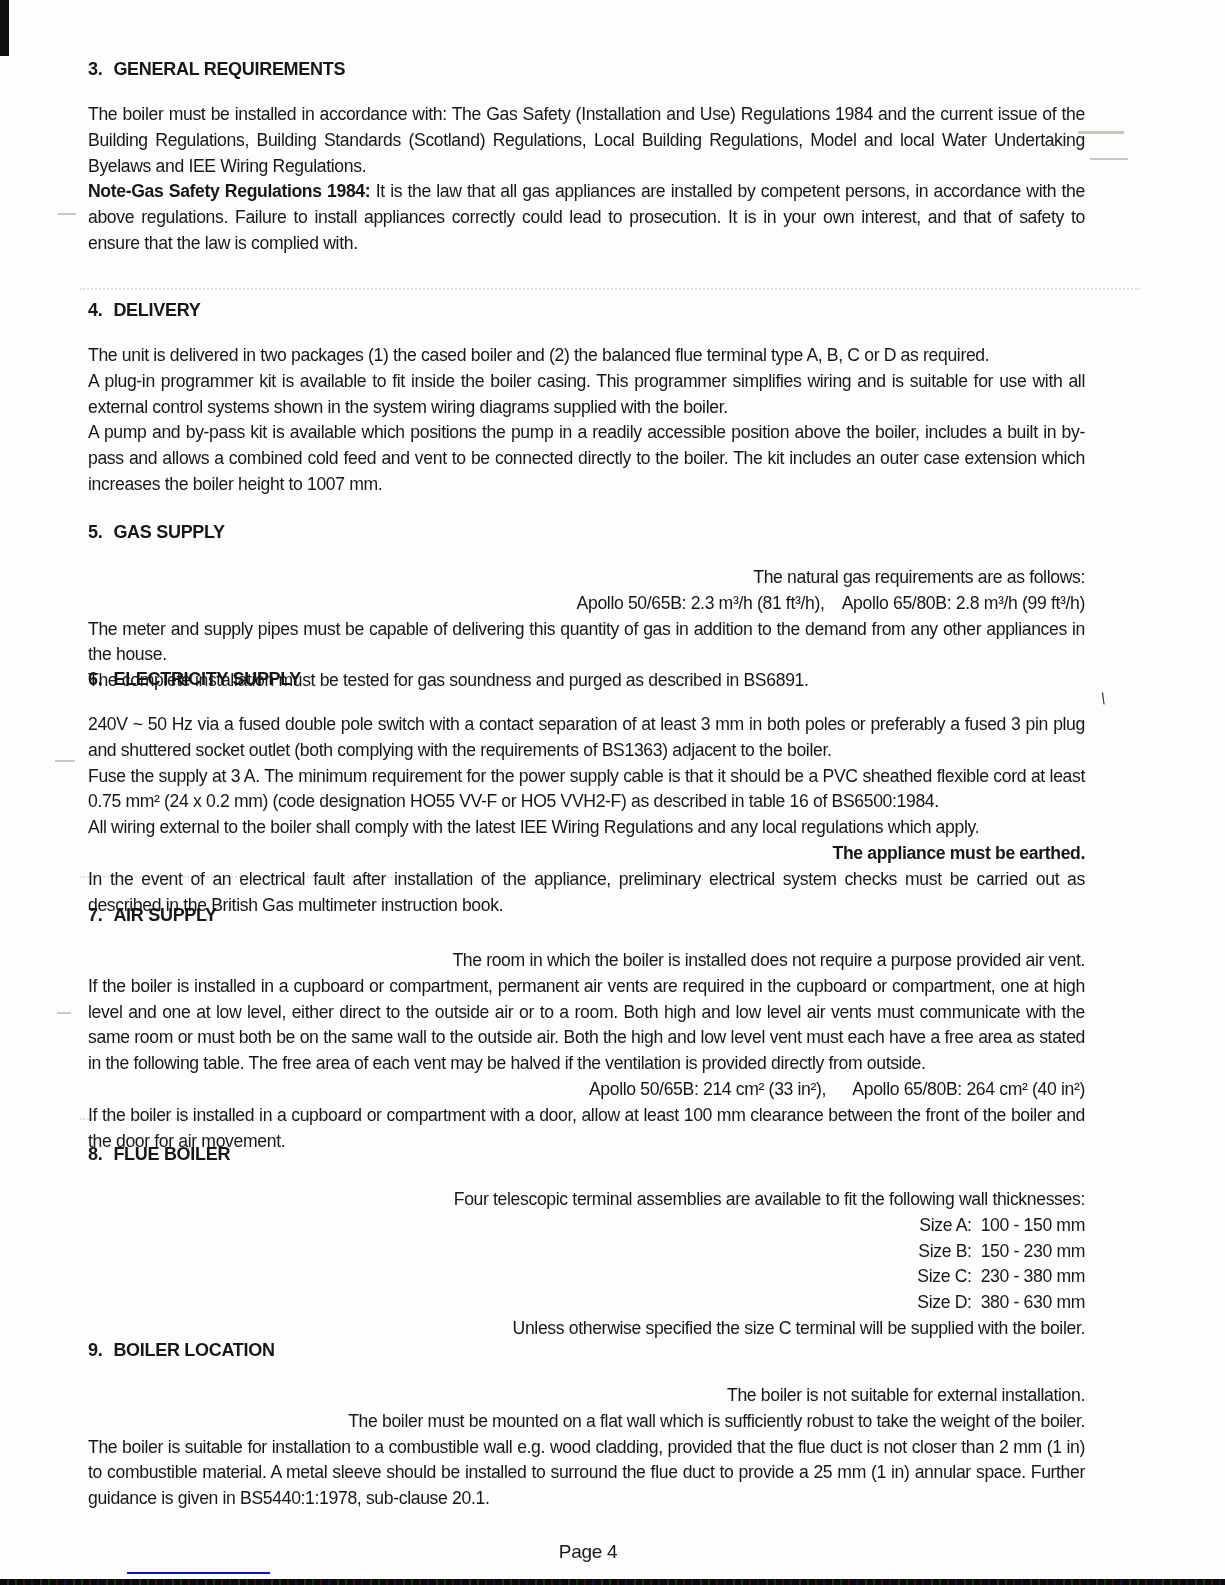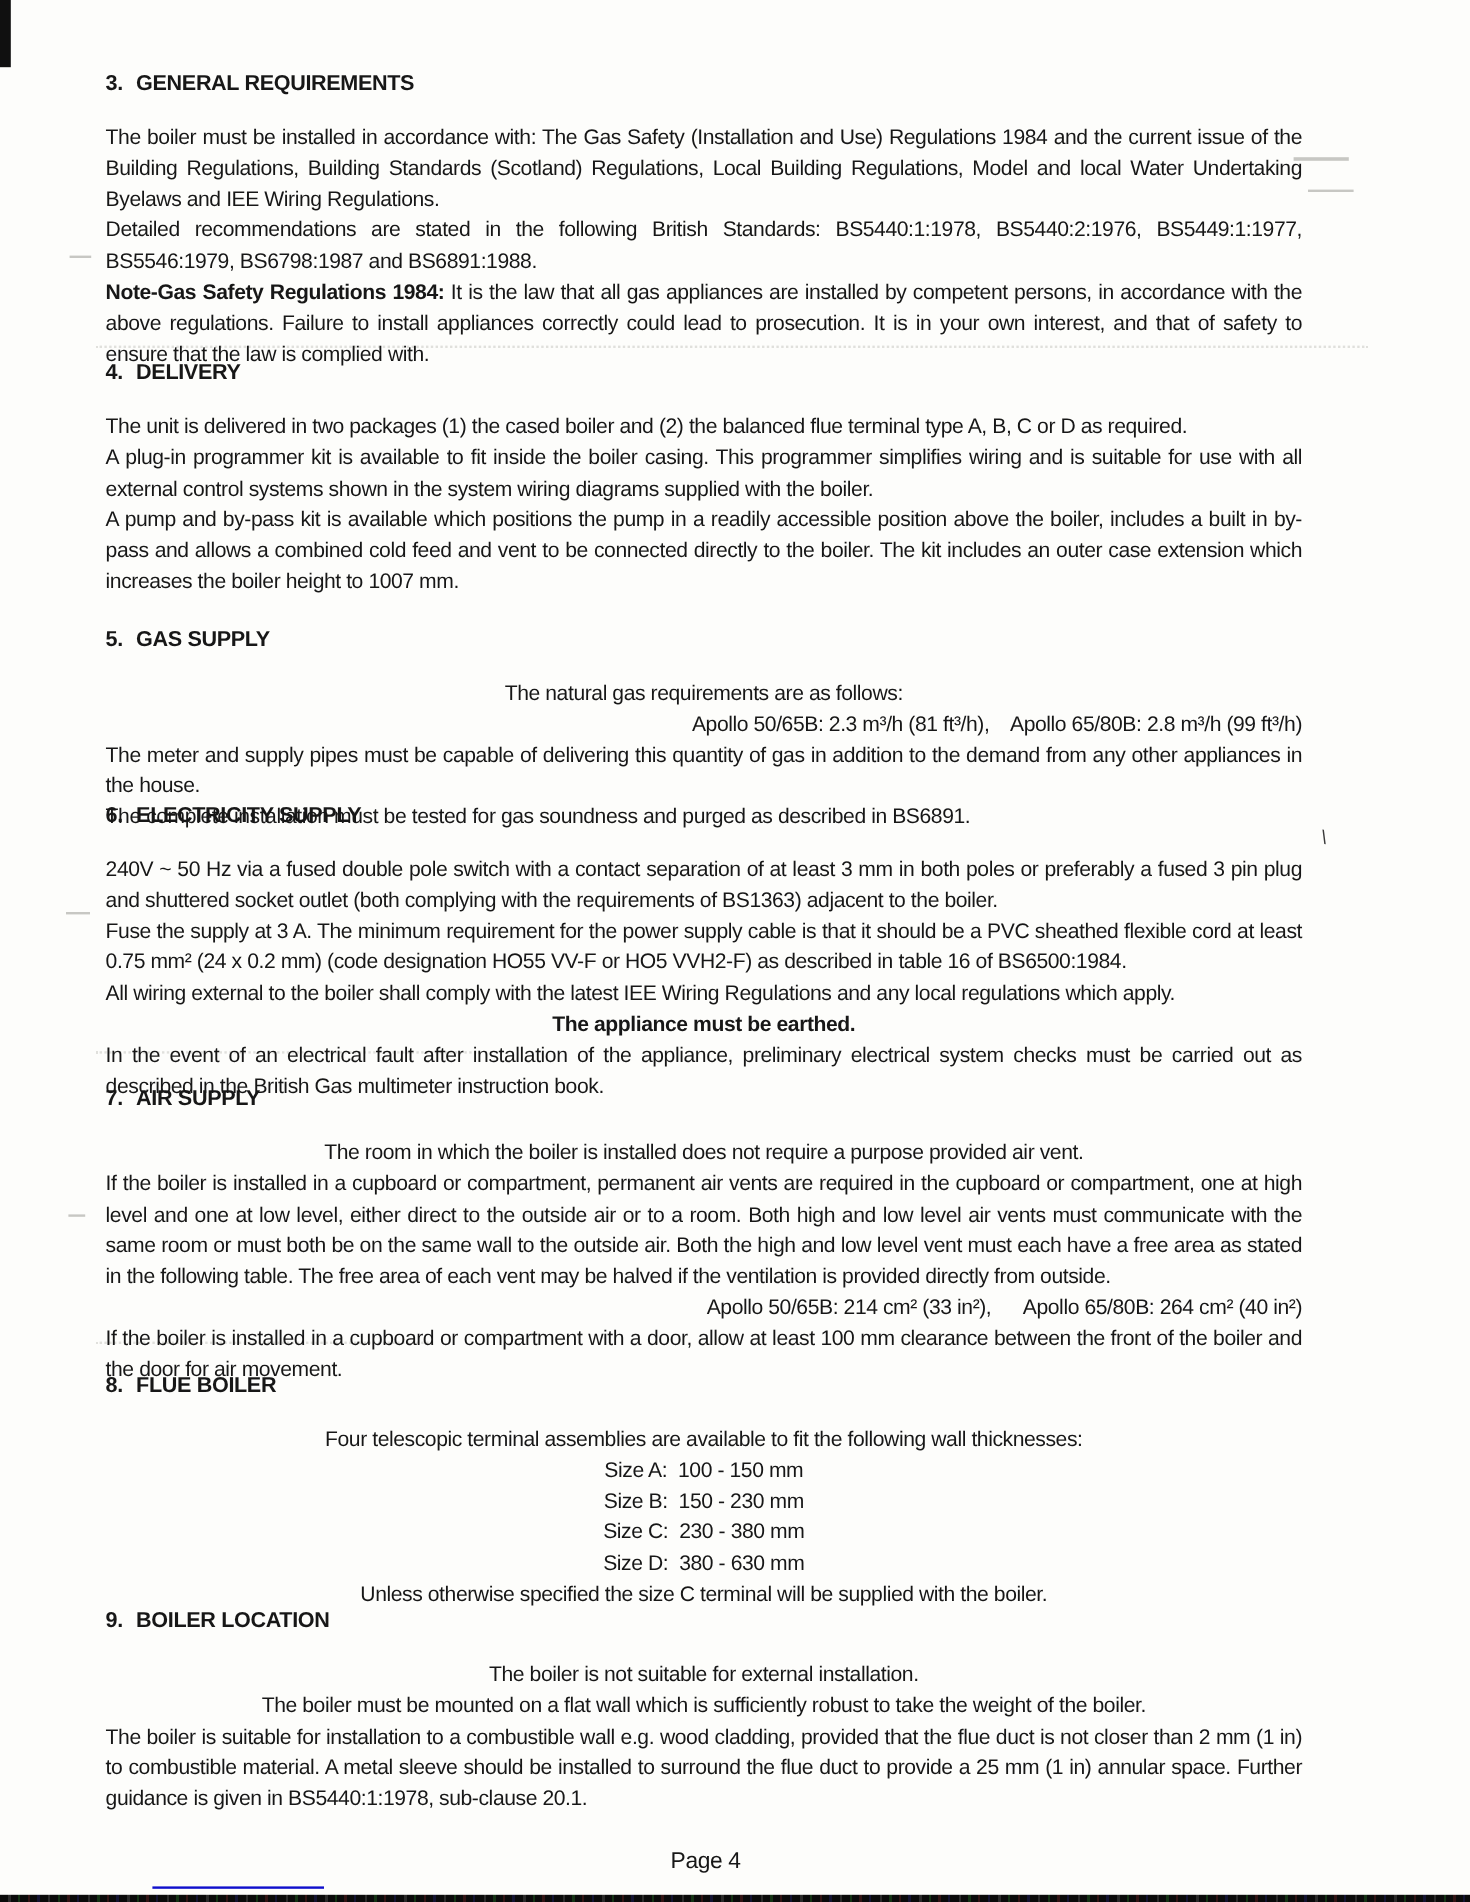--- a/index.html
+++ b/index.html
@@ -26,21 +26,21 @@
     margin: 0 0 24px 0;
     white-space: nowrap;
   }
   .sec-heading .num { margin-right: 11px; }
   .body-text {
     font-size: 17.6px;
     letter-spacing: -0.35px;
     line-height: 25.8px;
   }
   .para { text-align: justify; }
-  .para.last, .plain { text-align: center; }
+  .para.last, .plain { text-align: right; }
   .center-line { text-align: right; white-space: pre-wrap; }
   .pre { white-space: pre-wrap; }
   .bold { font-weight: bold; }
   .footer {
     position: absolute;
     top: 1541px;
     left: 0;
     width: 1176px;
     text-align: center;
     font-size: 19px;
@@ -86,21 +86,20 @@
   <div class="dotrow" style="left:80px; top:876px; width:320px;"></div>
   <div class="dotrow" style="left:80px; top:1118px; width:280px;"></div>
   <span class="slash-mark">\</span>
   <div class="blue-underline"></div>
   <div class="noise-strip"></div>
 
   <div class="col" style="top:60px">
     <h2 class="sec-heading"><span class="num">3.</span><span>GENERAL REQUIREMENTS</span></h2>
     <div class="body-text">
       <div class="para">The boiler must be installed in accordance with: The Gas Safety (Installation and Use) Regulations 1984 and the current issue of the Building Regulations, Building Standards (Scotland) Regulations, Local Building Regulations, Model and local Water Undertaking Byelaws and IEE Wiring Regulations.</div>
-      <div class="para">Detailed recommendations are stated in the following British Standards: BS5440:1:1978, BS5440:2:1976, BS5449:1:1977, BS5546:1979, BS6798:1987 and BS6891:1988.</div>
       <div class="para"><span class="bold">Note-Gas Safety Regulations 1984: </span><span>It is the law that all gas appliances are installed by competent persons, in accordance with the above regulations. Failure to install appliances correctly could lead to prosecution. It is in your own interest, and that of safety to ensure that the law is complied with.</span></div>
     </div>
   </div>
 
   <div class="col" style="top:301px">
     <h2 class="sec-heading"><span class="num">4.</span><span>DELIVERY</span></h2>
     <div class="body-text">
       <div class="para">The unit is delivered in two packages (1) the cased boiler and (2) the balanced flue terminal type A, B, C or D as required.</div>
       <div class="para">A plug-in programmer kit is available to fit inside the boiler casing. This programmer simplifies wiring and is suitable for use with all external control systems shown in the system wiring diagrams supplied with the boiler.</div>
       <div class="para">A pump and by-pass kit is available which positions the pump in a readily accessible position above the boiler, includes a built in by-pass and allows a combined cold feed and vent to be connected directly to the boiler. The kit includes an outer case extension which increases the boiler height to 1007 mm.</div>

